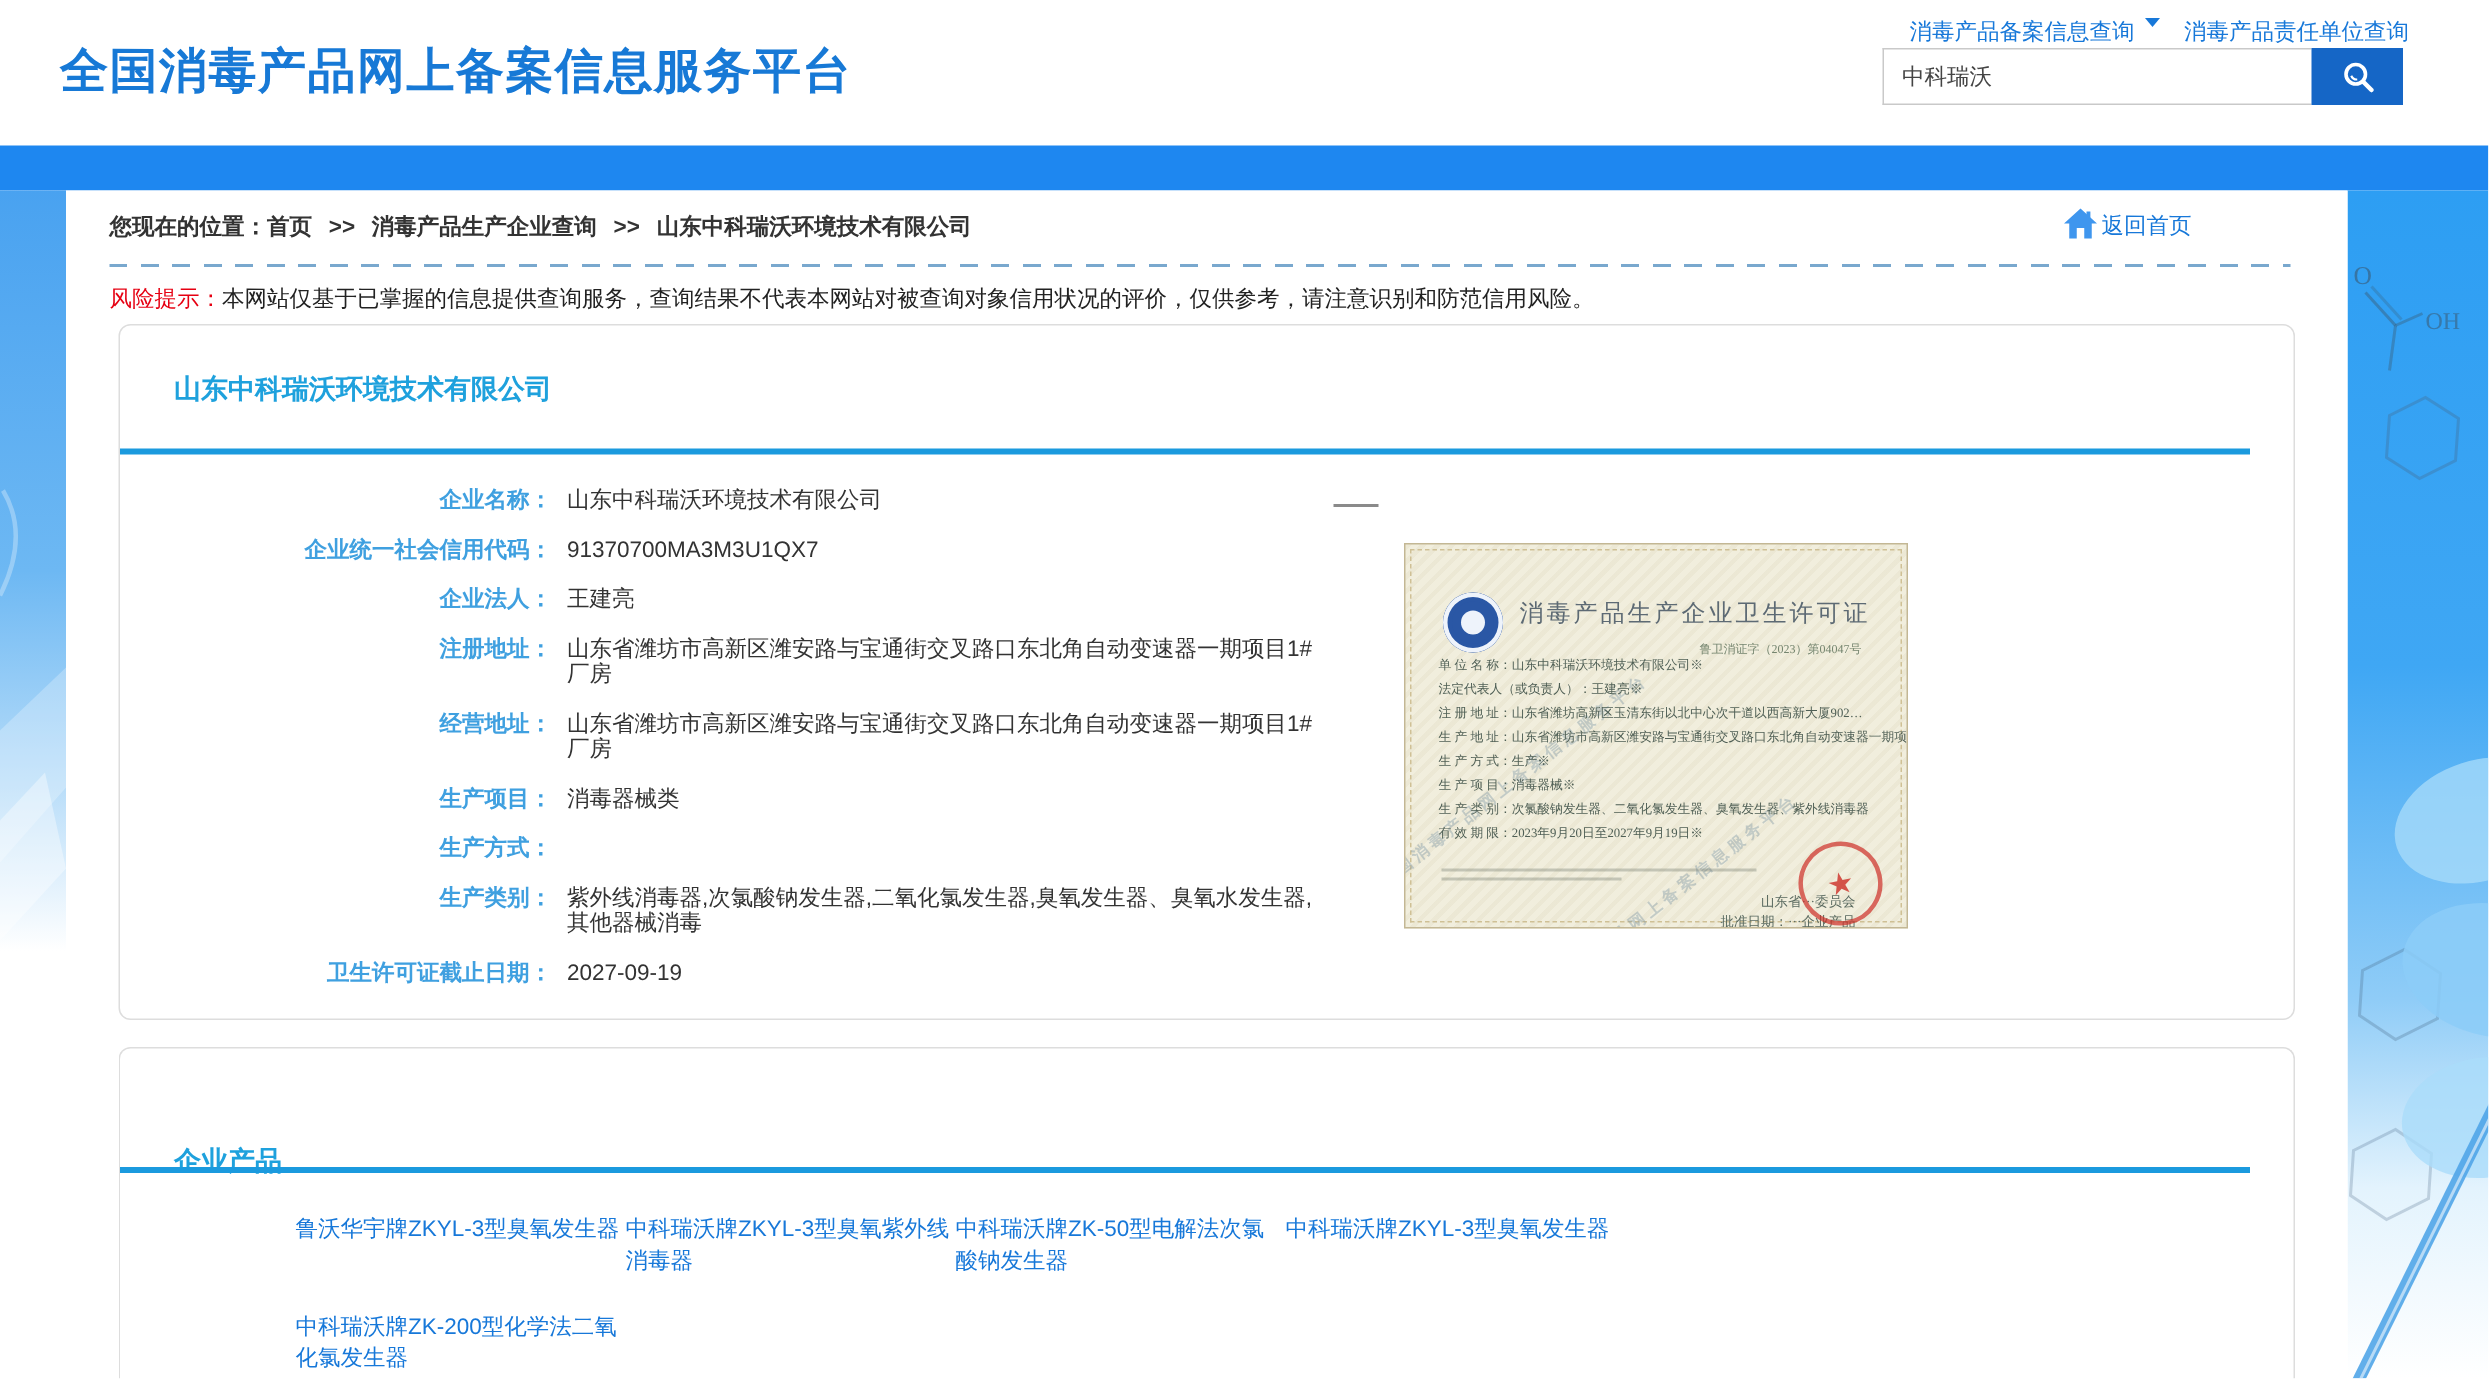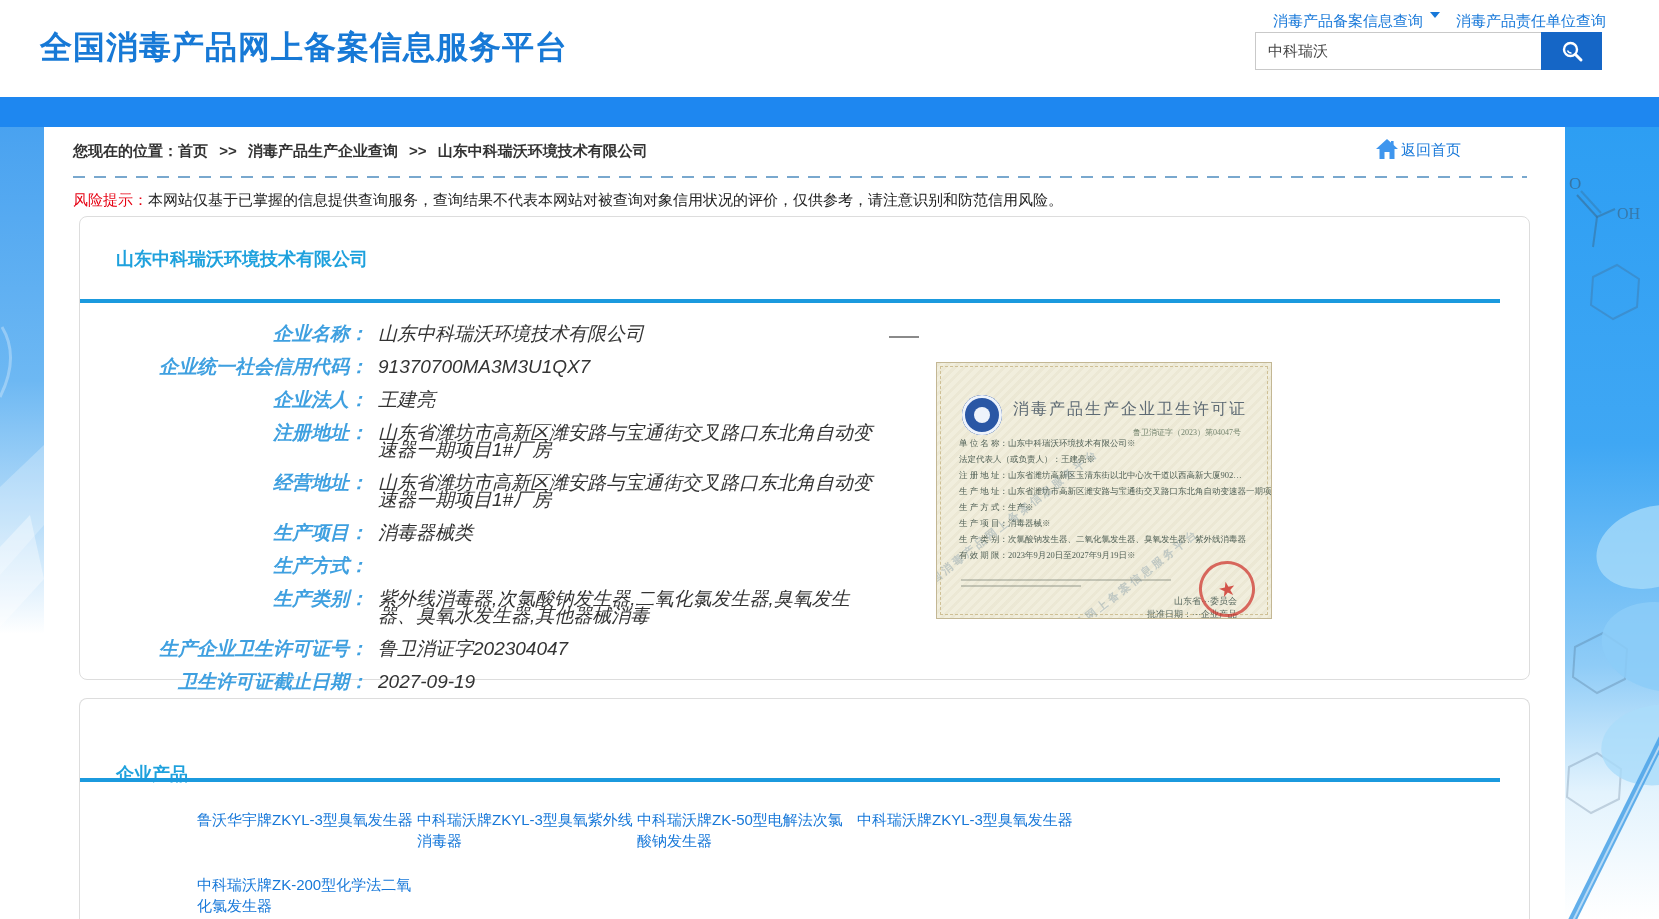--- a/index.html
+++ b/index.html
@@ -49,21 +49,21 @@
   .card { position:absolute; left:35px; width:1451px; background:#fff;
           border:1px solid #ddd; border-radius:8px; }
   .card-title { position:absolute; left:36px; font-size:18px; font-weight:bold; color:#1ea1dd; }
   .card-divider { position:absolute; left:0; height:4px; background:#1b9ade; width:1420px; }
 
   #company-card { top:89px; height:464px; }
   #company-card .card-title { top:30px; }
   #company-card .card-divider { top:82px; }
 
   .fields { position:absolute; left:0; top:100px; right:0; }
-  .field-row { display:flex; padding:8px 0; font-size:19px; line-height:17px;font-style:italic; }
+  .field-row { display:flex; padding:8px 0; font-size:15px; line-height:17px; }
   .field-label { width:288px; text-align:right; color:#3fa0e0; font-weight:bold; flex:none; }
   .field-value { margin-left:10px; color:#333; max-width:505px; }
 
   .cert-dash { position:absolute; left:809px; top:119px; width:30px; height:2px; background:#8a8a8a; }
 
   
   .certificate { position:absolute; left:856px; top:145px; width:336px; height:257px;
     background:#f1eedd;
     background-image:repeating-linear-gradient(135deg,rgba(190,178,136,.10) 0 3px,transparent 3px 7px);
     border:1px solid #c3b794; overflow:hidden;
@@ -204,24 +204,20 @@
         </div>
         <div class="field-row">
           <span class="field-label">生产方式：</span>
           <span class="field-value"></span>
         </div>
         <div class="field-row">
           <span class="field-label">生产类别：</span>
           <span class="field-value">紫外线消毒器,次氯酸钠发生器,二氧化氯发生器,臭氧发生器、臭氧水发生器,其他器械消毒</span>
         </div>
         <div class="field-row">
-          <span class="field-label">生产企业卫生许可证号：</span>
-          <span class="field-value">鲁卫消证字202304047</span>
-        </div>
-        <div class="field-row">
           <span class="field-label">卫生许可证截止日期：</span>
           <span class="field-value">2027-09-19</span>
         </div>
       </div>
 
       <div class="cert-dash"></div>
 
       <div class="certificate">
         <div class="cert-watermark wm1">全国消毒产品网上备案信息服务平台</div>
         <div class="cert-watermark wm2">全国消毒产品网上备案信息服务平台</div>

